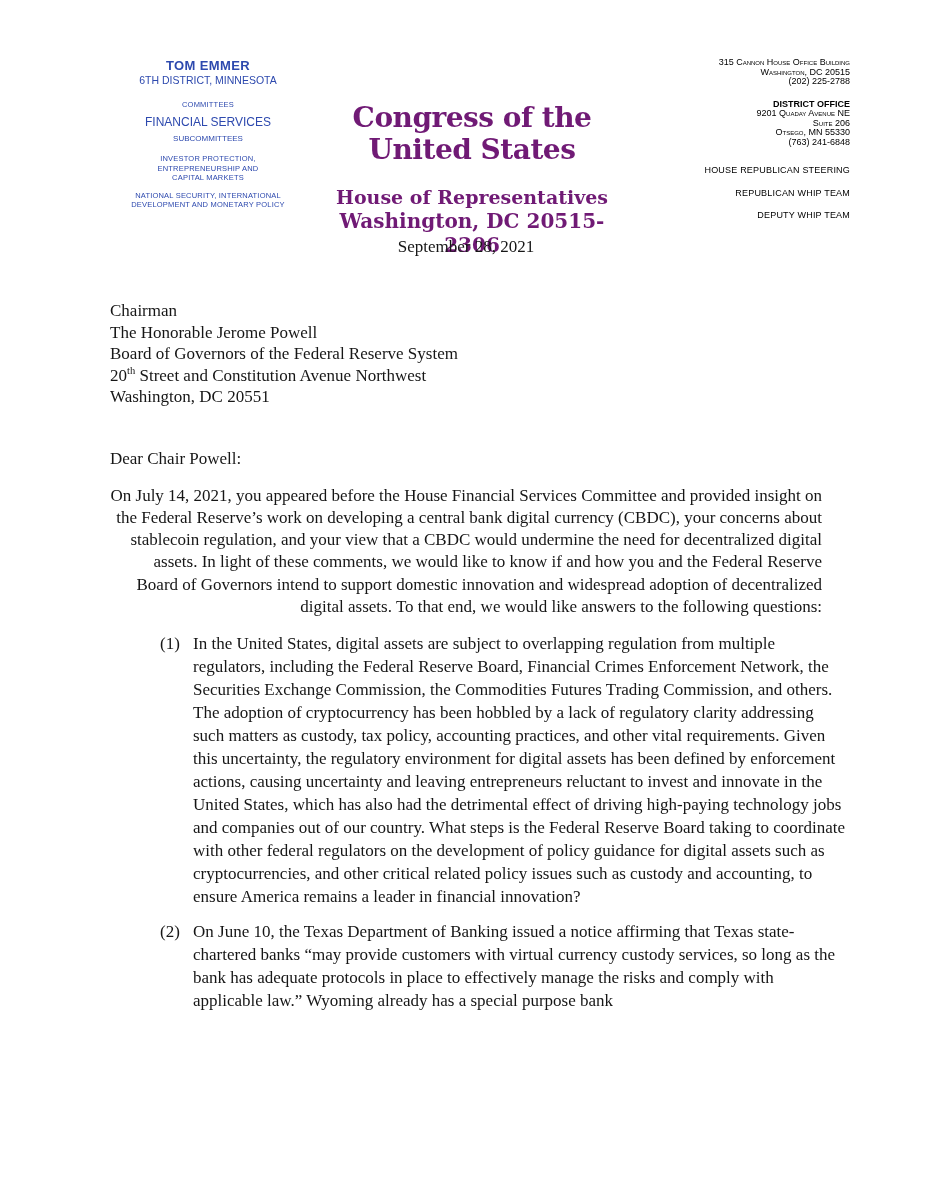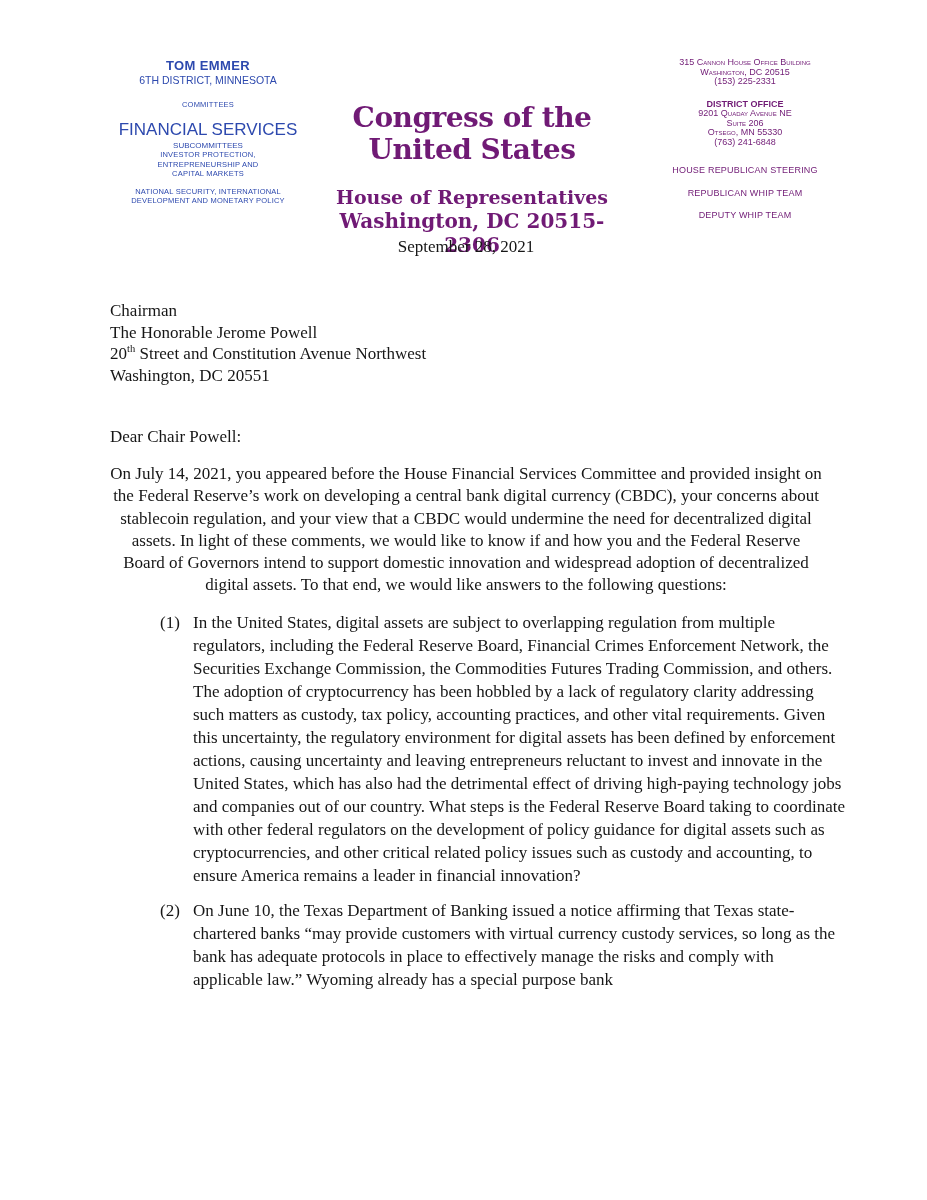--- a/index.html
+++ b/index.html
@@ -10,50 +10,50 @@
     border-radius:26px;
   }
   
   .lh-left {
     position:absolute; left:112px; top:58px; width:192px; text-align:center;
     color:#2d49ae; font-family:"Liberation Sans", sans-serif;
   }
   .lh-name { font-size:13px; font-weight:bold; letter-spacing:.4px; line-height:15px; }
   .lh-district { font-size:10.5px; line-height:12px; margin-top:1px; }
   .lh-label { font-size:7.5px; line-height:9px; margin-top:14px; letter-spacing:.2px; }
-  .lh-committee { font-size:17px; line-height:13px; margin-top:14px; }
+  .lh-committee { font-size:12px; line-height:13px; margin-top:7px; }
   .lh-sublabel { font-size:8px; line-height:9px; margin-top:5px; }
-  .lh-subc { font-size:7.5px; line-height:9.5px; letter-spacing:.2px; }
+  .lh-subc { font-size:7.5px; line-height:9.5px; margin-top:11px; letter-spacing:.2px; }
   .lh-subc2 { margin-top:8px; }
 
   .lh-center {
     position:absolute; left:312px; top:102px; width:320px; text-align:center;
     color:#701a75; font-family:"DejaVu Serif", serif; font-weight:bold;
   }
   .lh-congress { font-size:28px; line-height:32px; letter-spacing:-0.5px; }
   .lh-house { font-size:19px; line-height:24px; margin-top:19px; }
   .lh-dc { font-size:20px; line-height:24px; }
 
   .lh-right {
-    position:absolute; left:640px; top:58px; width:210px; text-align:center;
-    color:#701a75; font-family:"Liberation Sans", sans-serif;
+    position:absolute; left:640px; top:58px; width:210px; text-align:right;
+    color:#000000; font-family:"Liberation Sans", sans-serif;
   }
   .lh-addr { font-size:9px; line-height:9.5px; }
   .sc { font-variant:small-caps; }
   .lh-do-label { font-size:9px; line-height:9.5px; margin-top:13px;font-weight:bold; }
   .lh-member { font-size:9px; line-height:9.5px; margin-top:13px; letter-spacing:.2px; }
   .lh-member.first { margin-top:19px; }
 
   
   .letter-body { position:absolute; left:110px; top:236px; width:712px; font-size:17px; }
   .date { text-align:center; line-height:22px; }
   .recipient { margin-top:42px; line-height:21.5px; }
   sup.ord { font-size:0.62em; vertical-align:super; line-height:0; }
   .salutation { margin-top:40px; line-height:22px; }
-  .intro { margin:15px 0 0 0; line-height:22.3px; text-align:center; }
+  .intro { margin:15px 0 0 0; line-height:22.3px; text-align:right; }
   .questions { margin-top:14px; }
   .q-item { display:flex; margin-left:50px; margin-right:-24px; line-height:23px; }
   .q-item + .q-item { margin-top:12px; }
   .q-num { flex:0 0 33px; }
   .q-text { flex:1; text-align:left; }
 </style>
 </head>
 <body>
 
 <div class="page">
@@ -77,37 +77,38 @@
 
   <div class="lh-center">
     <div class="lh-congress">Congress of the United States</div>
     <div class="lh-house">House of Representatives</div>
     <div class="lh-dc">Washington, DC 20515-2306</div>
   </div>
 
   <div class="lh-right">
     <div class="lh-addr sc">315 Cannon House Office Building</div>
     <div class="lh-addr sc">Washington, DC 20515</div>
-    <div class="lh-addr">(153) 225-2331</div>
+    <div class="lh-addr">(202) 225-2788</div>
     <div class="lh-do-label">DISTRICT OFFICE</div>
     <div class="lh-addr sc">9201 Quaday Avenue NE</div>
     <div class="lh-addr sc">Suite 206</div>
     <div class="lh-addr sc">Otsego, MN 55330</div>
     <div class="lh-addr">(763) 241-6848</div>
     <div class="lh-member first">HOUSE REPUBLICAN STEERING</div>
     <div class="lh-member">REPUBLICAN WHIP TEAM</div>
     <div class="lh-member">DEPUTY WHIP TEAM</div>
   </div>
 
   <div class="letter-body">
     <div class="date">September 28, 2021</div>
 
     <div class="recipient">
       <div>Chairman</div>
       <div>The Honorable Jerome Powell</div>
+      <div>Board of Governors of the Federal Reserve System</div>
       <div><span>20</span><sup class="ord">th</sup><span> Street and Constitution Avenue Northwest</span></div>
       <div>Washington, DC 20551</div>
     </div>
 
     <div class="salutation">Dear Chair Powell:</div>
 
     <p class="intro">On July 14, 2021, you appeared before the House Financial Services Committee and provided insight on the Federal Reserve’s work on developing a central bank digital currency (CBDC), your concerns about stablecoin regulation, and your view that a CBDC would undermine the need for decentralized digital assets. In light of these comments, we would like to know if and how you and the Federal Reserve Board of Governors intend to support domestic innovation and widespread adoption of decentralized digital assets. To that end, we would like answers to the following questions:</p>
 
     <div class="questions">
       <div class="q-item">

